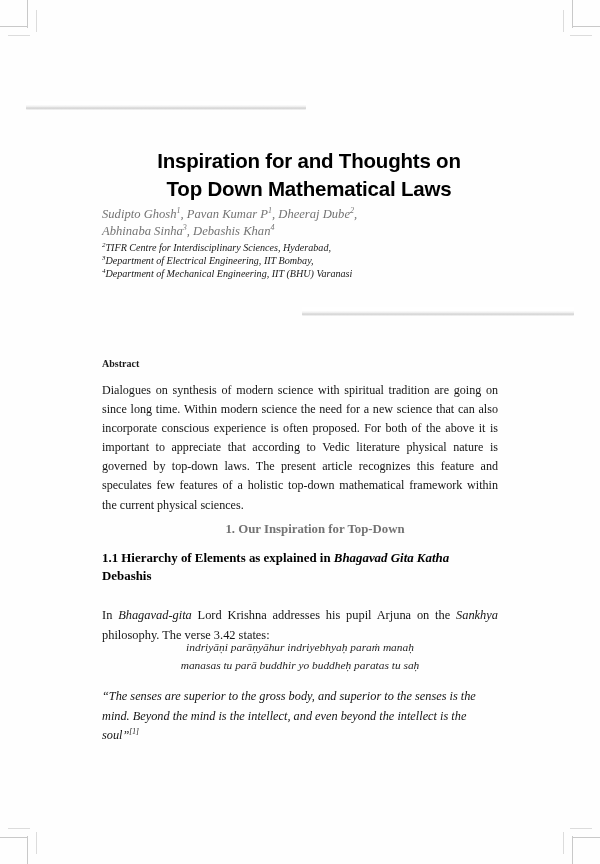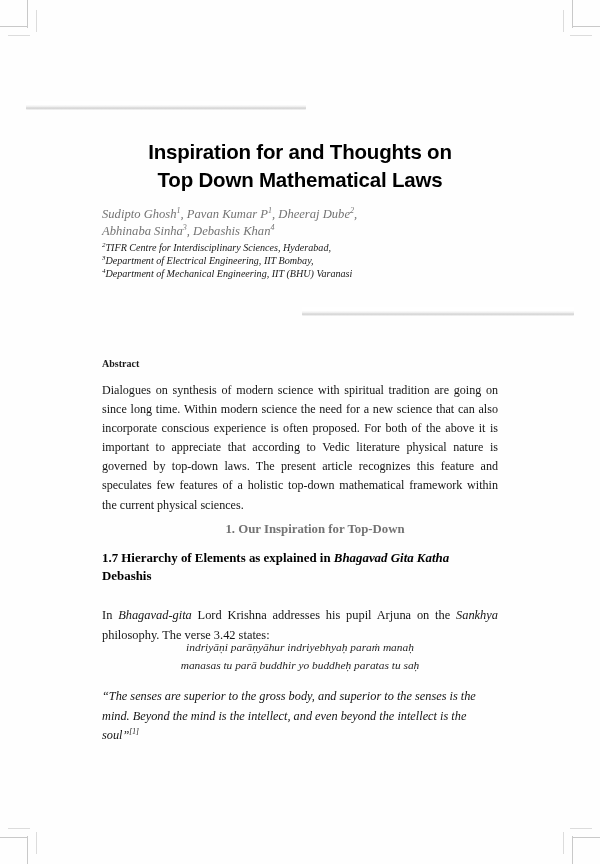--- a/index.html
+++ b/index.html
@@ -64,21 +64,21 @@
   .scanbar-right { left: 302px; top: 307px; width: 272px; }
 
   
   .col {
     position: absolute;
     left: 102px;
     width: 396px;
   }
 
   h1.doc-title {
-    margin: 0;
+    margin: 9px;
     font-family: "Liberation Sans", "DejaVu Sans", sans-serif;
     font-weight: bold;
     font-size: 20.5px;
     line-height: 28px;
     text-align: center;
     letter-spacing: -0.2px;
     color: #000;
   }
   .title-block { top: 138px; }
   .title-line { display: block; }
@@ -215,21 +215,21 @@
     <span class="affil-line"><sup>4</sup><span>Department of Mechanical Engineering, IIT (BHU) Varanasi</span></span>
   </div>
 
   <div class="col abstract-head">Abstract</div>
   <div class="col abstract-body">Dialogues on synthesis of modern science with spiritual tradition are going on since long time. Within modern science the need for a new science that can also incorporate conscious experience is often proposed. For both of the above it is important to appreciate that according to Vedic literature physical nature is governed by top-down laws. The present article recognizes this feature and speculates few features of a holistic top-down mathematical framework within the current physical sciences.</div>
 
   <h2 class="col section-head">
     <span class="sec-line">1. Our Inspiration for Top-Down</span>
   </h2>
 
-  <h3 class="col subsection-head"><span>1.7 Hierarchy of Elements as explained in </span><i>Bhagavad Gita Katha</i><br><span>Debashis</span></h3>
+  <h3 class="col subsection-head"><span>1.1 Hierarchy of Elements as explained in </span><i>Bhagavad Gita Katha</i><br><span>Debashis</span></h3>
 
   <p class="col body-para"><span>In </span><i>Bhagavad-gita</i><span> Lord Krishna addresses his pupil Arjuna on the </span><i>Sankhya</i><span> philosophy. The verse 3.42 states:</span></p>
 
   <div class="col verse">
     <span class="verse-line">indriyāṇi parāṇyāhur indriyebhyaḥ paraṁ manaḥ</span>
     <span class="verse-line">manasas tu parā buddhir yo buddheḥ paratas tu saḥ</span>
   </div>
 
   <div class="col quote"><span>“The senses are superior to the gross body, and superior to the senses is the mind. Beyond the mind is the intellect, and even beyond the intellect is the soul”</span><sup>[1]</sup></div>
 

